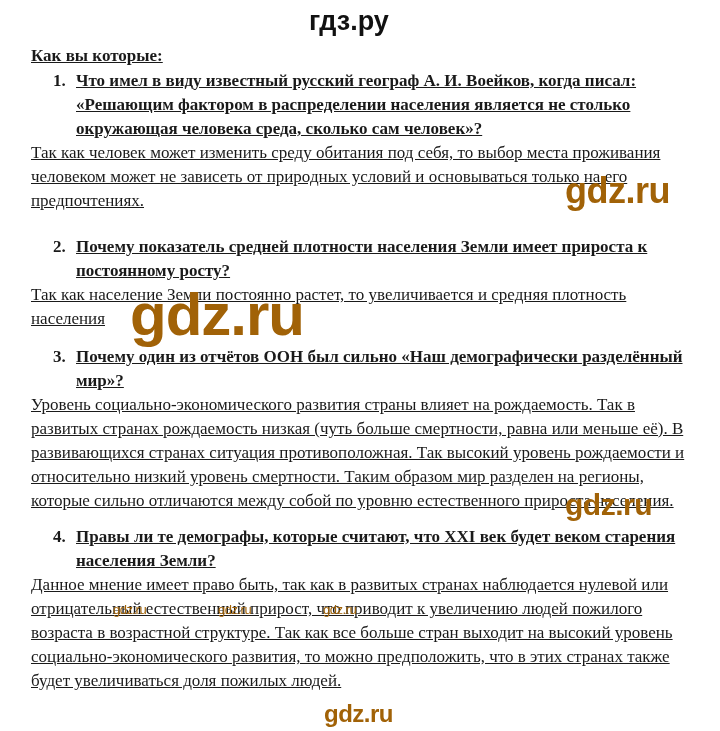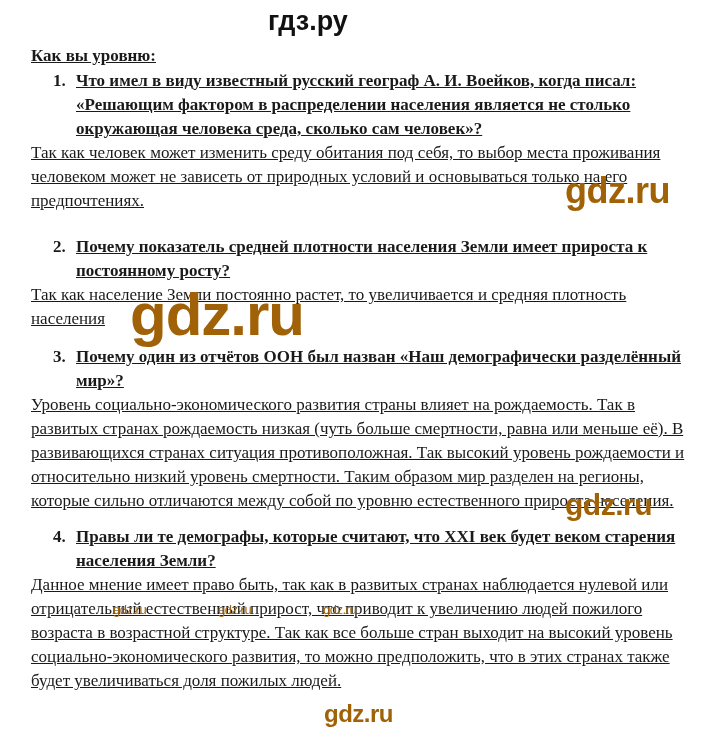--- a/index.html
+++ b/index.html
@@ -1,19 +1,19 @@
 <!DOCTYPE html>
 <html><head>
 <meta charset="utf-8">
 <style>
   html, body { margin: 0; padding: 0; background: #ffffff; }
   body { width: 720px; height: 731px; position: relative; overflow: hidden; color: #1a1a1a; }
   .header-title {
     position: absolute; left: 0; top: 6px; width: 616px; text-align: center;
-    font-family: "Liberation Sans", sans-serif; font-size: 27px; font-weight: bold; color: #111;
+    font-family: "Liberation Sans", sans-serif; font-size: 27px; font-weight: bold; color: #111; padding-left: 41px;
   }
   .doc {
     position: absolute; left: 31px; top: 44px; width: 680px;
     font-family: "Liberation Serif", serif; font-size: 17px; line-height: 24px;
   }
   .section-heading { font-weight: bold; text-decoration: underline; margin: 0 0 1px 0; }
   .question { display: flex; font-weight: bold; margin: 0; }
   .q-num { width: 23px; padding-left: 22px; flex-shrink: 0; }
   .q-text { flex: 1; padding-right: 10px; text-decoration: underline; }
   .answer { margin: 0; font-weight: normal; padding-right: 12px; text-decoration: underline; }
@@ -22,21 +22,21 @@
     position: absolute; font-family: "Liberation Sans", sans-serif; font-weight: bold; color: #a16207;
     letter-spacing: -0.5px; white-space: nowrap;
   }
 </style>
 </head>
 <body>
 
 <div class="header-title">гдз.ру</div>
 
 <div class="doc">
-  <div class="section-heading">Как вы уровню:</div>
+  <div class="section-heading">Как вы которые:</div>
 
   <div>
     <div class="question">
       <span class="q-num">1.</span>
       <span class="q-text">Что имел в виду известный русский географ А. И. Воейков, когда писал: «Решающим фактором в распределении населения является не столько окружающая человека среда, сколько сам человек»?</span>
     </div>
     <p class="answer">Так как человек может изменить среду обитания под себя, то выбор места проживания человеком может не зависеть от природных условий и основываться только на его предпочтениях.</p>
   </div>
 
   <div class="gap" style="height:22px"></div>
@@ -47,21 +47,21 @@
       <span class="q-text">Почему показатель средней плотности населения Земли имеет прироста к постоянному росту?</span>
     </div>
     <p class="answer">Так как население Земли постоянно растет, то увеличивается и средняя плотность населения</p>
   </div>
 
   <div class="gap" style="height:14px"></div>
 
   <div>
     <div class="question">
       <span class="q-num">3.</span>
-      <span class="q-text">Почему один из отчётов ООН был назван «Наш демографически разделённый мир»?</span>
+      <span class="q-text">Почему один из отчётов ООН был сильно «Наш демографически разделённый мир»?</span>
     </div>
     <p class="answer">Уровень социально-экономического развития страны влияет на рождаемость. Так в развитых странах рождаемость низкая (чуть больше смертности, равна или меньше её). В развивающихся странах ситуация противоположная. Так высокий уровень рождаемости и относительно низкий уровень смертности. Таким образом мир разделен на регионы, которые сильно отличаются между собой по уровню естественного прироста населения.</p>
   </div>
 
   <div class="gap" style="height:12px"></div>
 
   <div>
     <div class="question">
       <span class="q-num">4.</span>
       <span class="q-text">Правы ли те демографы, которые считают, что XXI век будет веком старения населения Земли?</span>

